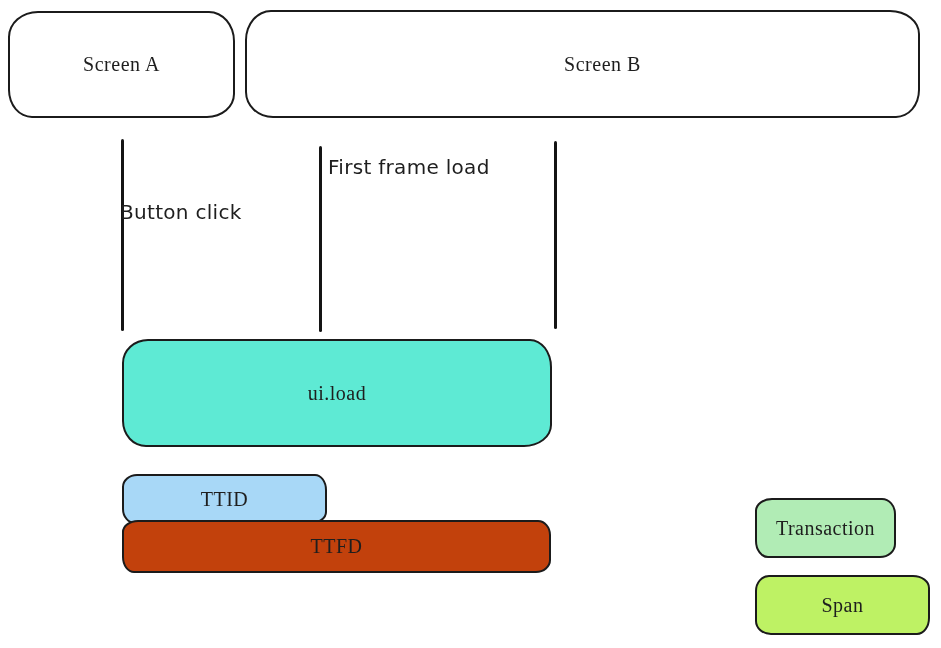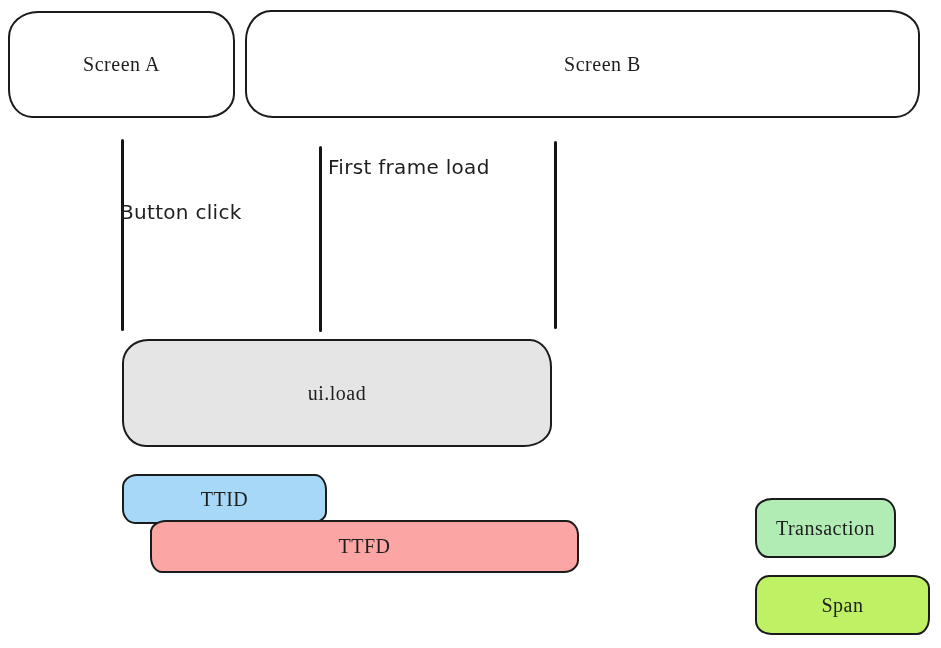--- a/index.html
+++ b/index.html
@@ -87,27 +87,27 @@
     <span>Screen B</span>
   </div>
 
   <div class="vline vline-1"></div>
   <div class="vline vline-2"></div>
   <div class="vline vline-3"></div>
 
   <div class="event-label event-label-1">Button click</div>
   <div class="event-label event-label-2">First frame load</div>
 
-  <div class="box bar-ui-load" style="background: #e5e5e5;">
+  <div class="box bar-ui-load" style="background: #5eead4;">
     <span>ui.load</span>
   </div>
   <div class="box bar-ttid" style="background: rgb(168, 216, 247);">
     <span>TTID</span>
   </div>
-  <div class="box bar-ttfd" style="background: #fca5a5; margin-left: 28px;">
+  <div class="box bar-ttfd" style="background: #c2410c;">
     <span>TTFD</span>
   </div>
 
   <div class="box legend-transaction" style="background: rgb(177, 236, 181);">
     <span>Transaction</span>
   </div>
   <div class="box legend-span" style="background: #bef264; justify-content: center;">
     <span>Span</span>
   </div>
 

